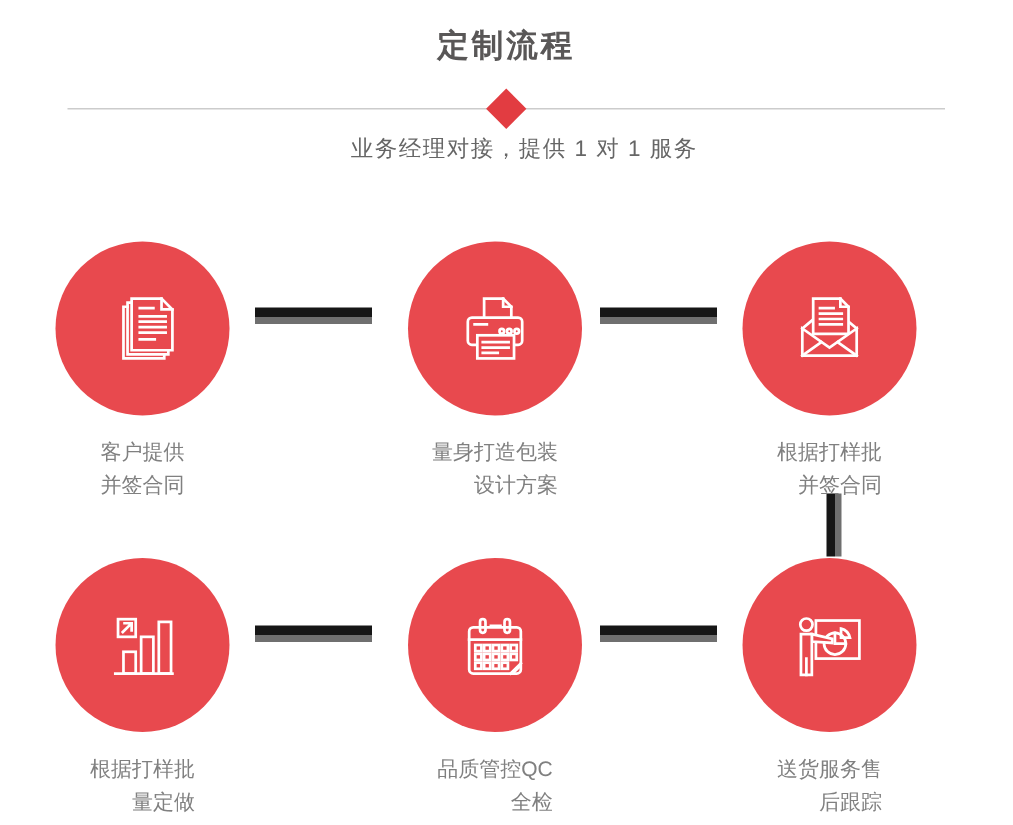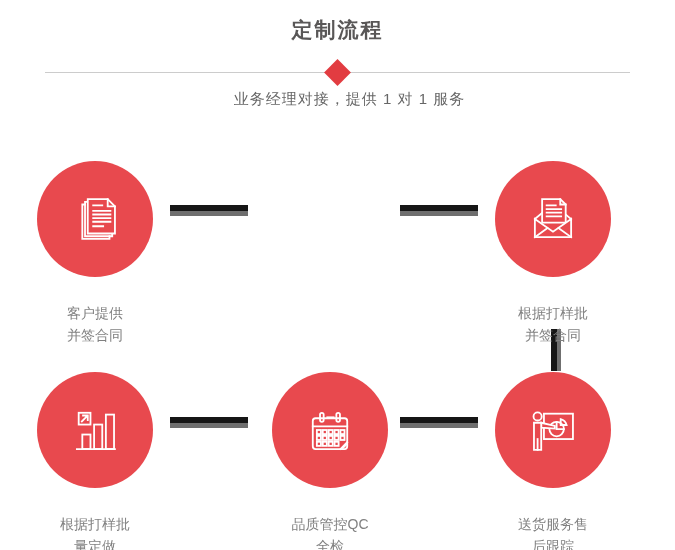--- a/index.html
+++ b/index.html
@@ -25,21 +25,21 @@
   .step{position:absolute;width:116px;}
   .circle{
     width:116px;height:116px;border-radius:50%;background:var(--accent-red);
     display:flex;align-items:center;justify-content:center;
   }
   .circle svg{display:block;}
   .step-label{
     margin-top:13px;text-align:center;
     font-size:14px;line-height:22px;color:var(--label-gray);
   }
-  .step-label .inner{display:inline-block;text-align:center;white-space:nowrap;margin-top:12px;}
+  .step-label .inner{display:inline-block;text-align:right;white-space:nowrap;}
   .connector-h{
     position:absolute;width:78px;height:11px;
     background:linear-gradient(to bottom,var(--connector-dark) 0 55%,var(--connector-gray) 55% 100%);
   }
   .connector-v{
     position:absolute;width:10px;height:42px;
     background:linear-gradient(to right,var(--connector-dark) 0 55%,var(--connector-gray) 55% 100%);
   }
   .ic{stroke:#ffffff;stroke-width:2;fill:none;stroke-linecap:square;stroke-linejoin:miter;}
   .ic-fill{stroke:#ffffff;stroke-width:2;fill:var(--accent-red);stroke-linejoin:miter;}
@@ -71,20 +71,41 @@
           <path class="ic" d="M30 17 H40 M30 23 H49 M30 27 H49 M30 31 H49 M30 35 H49 M30 40 H41"></path>
         </svg>
       </span>
     </div>
     <div class="step-label">
       <span class="inner"><span>客户提供</span><br>
       <span>并签合同</span></span>
     </div>
   </div>
 
+  <div class="step" style="left:272px;top:161px;">
+    <div class="circle">
+      <span>
+        <svg width="58" height="58" viewBox="0 0 64 64">
+          <path class="ic" d="M24 24 V10 H38 L44 16 V24"></path>
+          <path class="ic" d="M38 10 V16 H44"></path>
+          <rect class="ic" x="12" y="24" width="40" height="20" rx="3"></rect>
+          <path class="ic" d="M17 29 H26"></path>
+          <circle class="ic" cx="37" cy="34" r="1.7"></circle>
+          <circle class="ic" cx="42.5" cy="34" r="1.7"></circle>
+          <circle class="ic" cx="48" cy="34" r="1.7"></circle>
+          <rect class="ic-fill" x="19" y="37" width="27" height="17"></rect>
+          <path class="ic" d="M23 42 H42 M23 46 H42 M23 50 H34"></path>
+        </svg>
+      </span>
+    </div>
+    <div class="step-label">
+      <span class="inner"><span>量身打造包装</span><br>
+      <span>设计方案</span></span>
+    </div>
+  </div>
 
   <div class="step" style="left:495px;top:161px;">
     <div class="circle">
       <span>
         <svg width="58" height="58" viewBox="0 0 64 64">
           <path class="ic" d="M12 32 L24 22 M52 32 L40 22"></path>
           <path class="ic-fill" d="M20 10 H40 L46 16 V36 H20 Z"></path>
           <path class="ic" d="M40 10 V16 H46"></path>
           <path class="ic" d="M25 17 H35 M25 21 H41 M25 25 H41 M25 29 H41"></path>
           <path class="ic-fill" d="M12 32 L32 46 L52 32 V52 H12 Z"></path>

